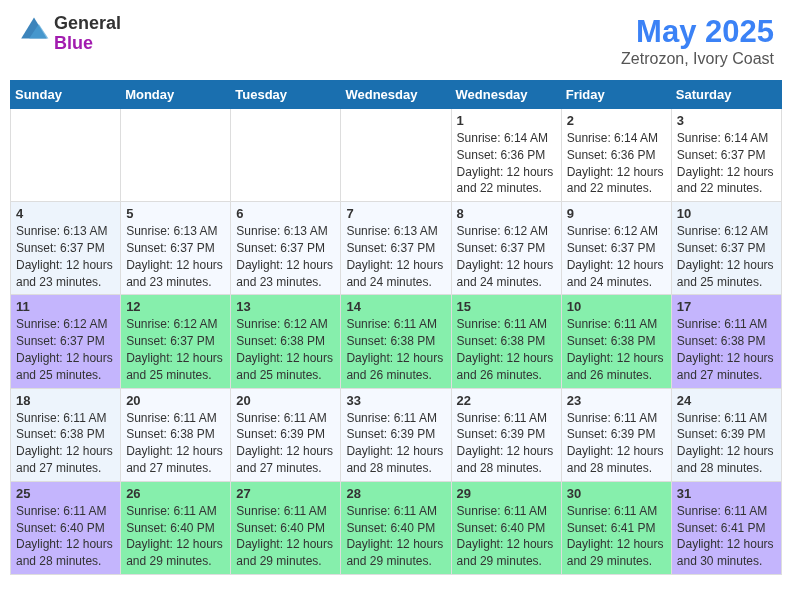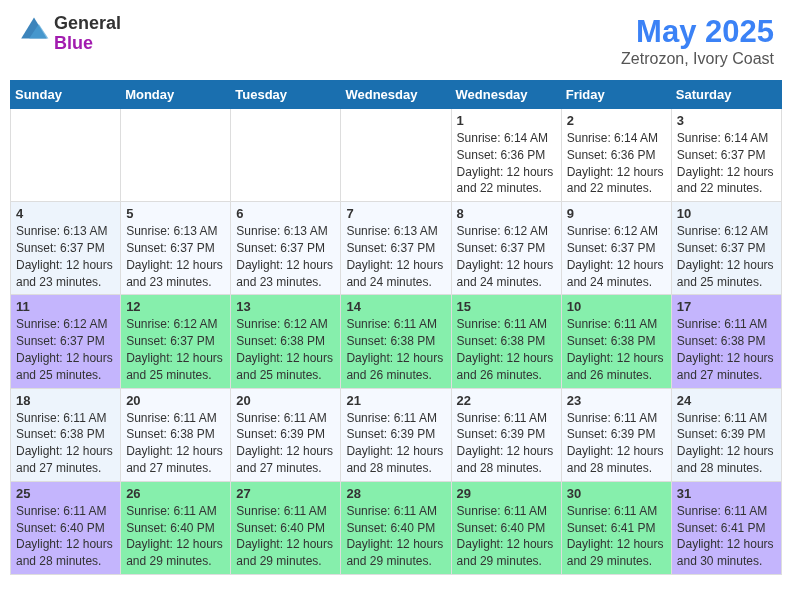--- a/index.html
+++ b/index.html
@@ -248,21 +248,21 @@
 Sunset: 6:38 PM
 Daylight: 12 hours and 27 minutes.</div>
         </td>
         <td>
           <span class="day-num">20</span>
           <div class="day-info">Sunrise: 6:11 AM
 Sunset: 6:39 PM
 Daylight: 12 hours and 27 minutes.</div>
         </td>
         <td>
-          <span class="day-num">21</span>
+          <span class="day-num">33</span>
           <div class="day-info">Sunrise: 6:11 AM
 Sunset: 6:39 PM
 Daylight: 12 hours and 28 minutes.</div>
         </td>
         <td>
           <span class="day-num">22</span>
           <div class="day-info">Sunrise: 6:11 AM
 Sunset: 6:39 PM
 Daylight: 12 hours and 28 minutes.</div>
         </td>

